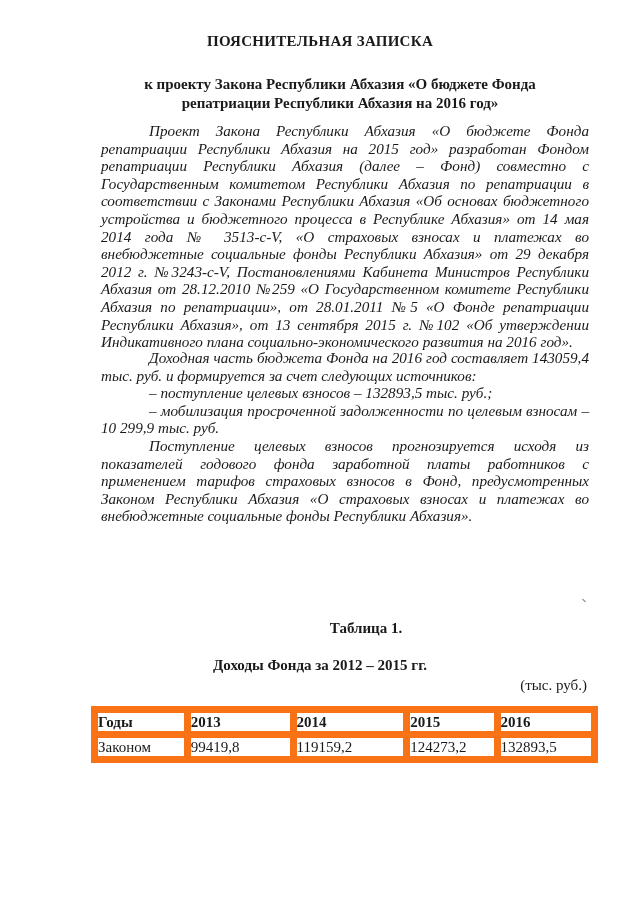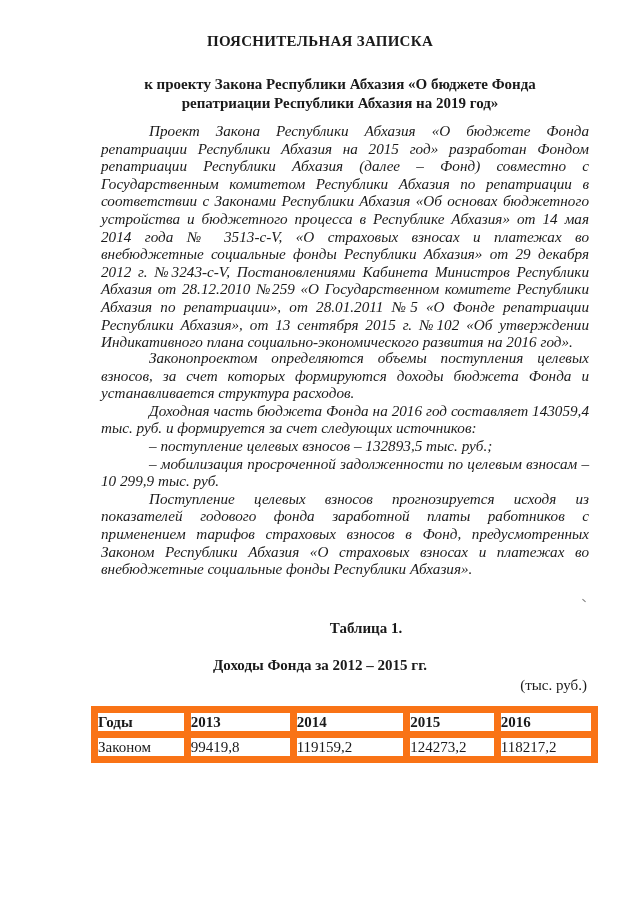--- a/index.html
+++ b/index.html
@@ -51,28 +51,27 @@
   .scan-mark {
     position: absolute; left: 582px; top: 600px; width: 4px; height: 1px;
     background: #777; transform: rotate(40deg);
   }
 </style>
 </head>
 <body>
 
 <div class="page">
   <div class="title">ПОЯСНИТЕЛЬНАЯ ЗАПИСКА</div>
-  <div class="subtitle">к проекту Закона Республики Абхазия «О бюджете Фонда репатриации Республики Абхазия на 2019 год»</div>
+  <div class="subtitle">к проекту Закона Республики Абхазия «О бюджете Фонда репатриации Республики Абхазия на 2016 год»</div>
 
   <div class="body-text p1">
     <p>Проект Закона Республики Абхазия «О бюджете Фонда репатриации Республики Абхазия на 2015 год» разработан Фондом репатриации Республики Абхазия (далее – Фонд) совместно с Государственным комитетом Республики Абхазия по репатриации в соответствии с Законами Республики  Абхазия «Об основах бюджетного устройства и бюджетного процесса в Республике Абхазия» от 14 мая 2014 года № 3513-с-V, «О страховых взносах и платежах  во внебюджетные социальные фонды Республики Абхазия» от 29 декабря 2012 г. №3243-с-V, Постановлениями Кабинета Министров Республики Абхазия от 28.12.2010 №259 «О Государственном комитете Республики Абхазия по репатриации», от 28.01.2011 №5 «О Фонде репатриации Республики Абхазия», от 13 сентября 2015 г. №102 «Об утверждении Индикативного плана социально-экономического развития на 2016 год».</p>
   </div>
 
   <div class="body-text p2">
-    <p>Законопроектом определяются объемы поступления целевых взносов, за счет которых формируются доходы бюджета Фонда и устанавливается структура расходов.</p>
     <p>Доходная часть бюджета Фонда на 2016 год составляет 143059,4 тыс. руб. и формируется за счет следующих источников:</p>
     <p>– поступление целевых взносов – 132893,5 тыс. руб.;</p>
     <p>– мобилизация просроченной задолженности по целевым взносам – 10 299,9 тыс. руб.</p>
     <p>Поступление целевых взносов прогнозируется исходя из показателей годового фонда заработной платы работников с применением тарифов страховых взносов в Фонд, предусмотренных Законом Республики Абхазия «О страховых взносах и платежах  во внебюджетные социальные фонды Республики Абхазия».</p>
   </div>
 
   <div class="scan-mark"></div>
 
   <div class="table-caption">Таблица 1.</div>
   <div class="table-title">Доходы Фонда за 2012 – 2015 гг.</div>
@@ -85,18 +84,18 @@
       <th class="c1">2013</th>
       <th class="c2">2014</th>
       <th class="c3">2015</th>
       <th class="c4">2016</th>
     </tr>
     <tr>
       <td>Законом</td>
       <td>99419,8</td>
       <td>119159,2</td>
       <td>124273,2</td>
-      <td>118217,2</td>
+      <td>132893,5</td>
     </tr>
   </tbody>
     </table>
 
 </div>
 
 </body></html>

